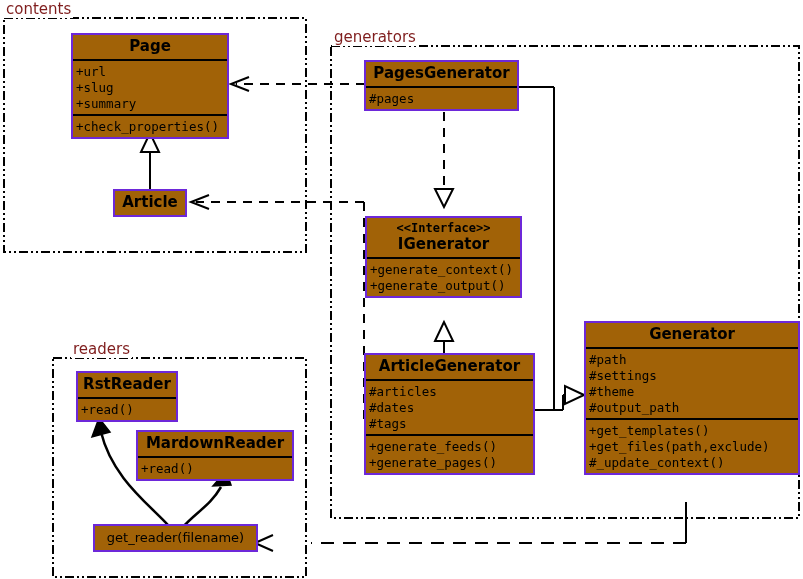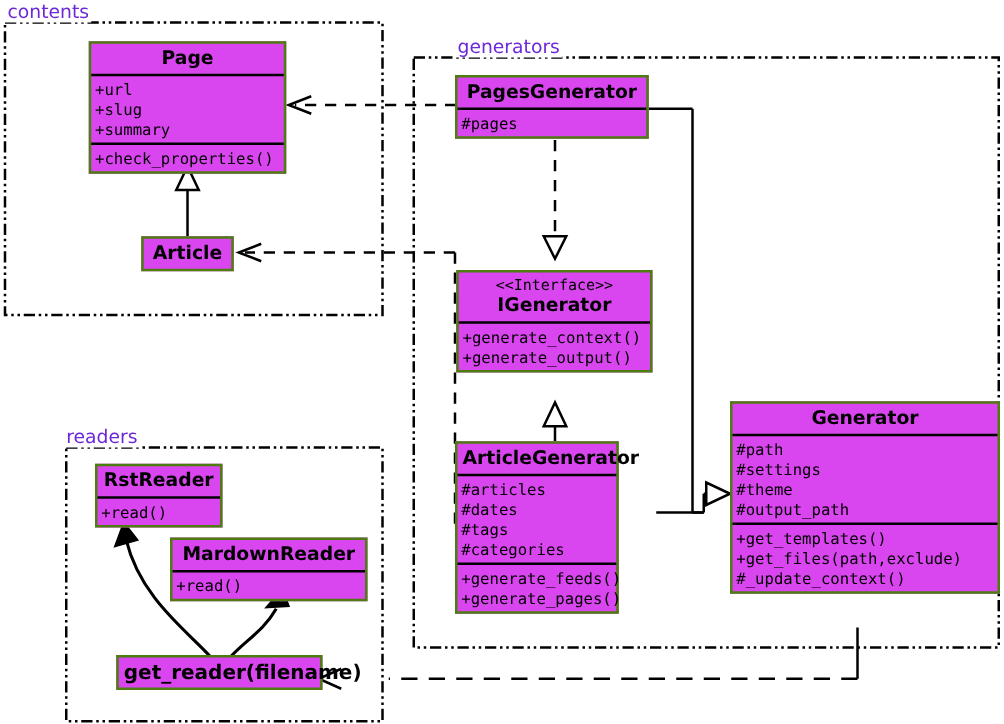--- a/index.html
+++ b/index.html
@@ -20,71 +20,71 @@
     left: 0; top: 0;
     width: 803px;
     height: 579px;
   }
 
   
   .pkg-label {
     position: absolute;
     font-family: "DejaVu Sans", sans-serif;
     font-size: 15px;
-    color: #6d28d9;
+    color: #7f1d1d;
     background: #fff;
     padding: 0 2px;
     z-index: 4;
     white-space: nowrap;
   }
 
   
   .uml {
     position: absolute;
     box-sizing: border-box;
-    border: 2px solid #4d7c0f;
-    background: #d946ef;
+    border: 2px solid #6d28d9;
+    background: #a16207;
     z-index: 6;
   }
   .uml .title {
     box-sizing: border-box;
     text-align: center;
     font-family: "DejaVu Sans", sans-serif;
     font-weight: bold;
     font-size: 15px;
     color: #000;
     padding: 3px 4px 4px 4px;
     line-height: 17px;
     white-space: nowrap;
   }
   .uml .stereo {
     display: block;
     font-family: "DejaVu Sans Mono", monospace;
-    font-weight: normal;
+    font-weight: bold;
     font-size: 12px;
     line-height: 15px;
   }
   .uml .sep {
     border-top: 2px solid #000;
   }
   .uml .compartment {
     box-sizing: border-box;
     padding: 3px 3px 2px 3px;
   }
   .uml .member {
     font-family: "DejaVu Sans Mono", monospace;
     font-size: 12.5px;
     line-height: 16px;
     color: #000;
     white-space: nowrap;
   }
   .uml.plain .title {
-    font-weight: bold;
-    font-family: "DejaVu Sans", sans-serif;
-    font-size: 16px;
+    font-weight: normal;
+    font-family: "DejaVu Sans", sans-serif;
+    font-size: 13px;
   }
 </style>
 </head>
 <body>
 
 <div id="canvas">
 
   <svg id="svg-layer" viewBox="0 0 803 579" xmlns="http://www.w3.org/2000/svg">
 
     <rect x="4" y="18" width="302" height="234" fill="none" stroke="#000" stroke-width="2" stroke-dasharray="9,3,2,3,2,3"></rect>
@@ -144,22 +144,22 @@
       <polygon points="99,418 92,437 110,432" fill="#000" stroke="#000" stroke-width="1.5"></polygon>
     </g>
 
     <g>
       <path d="M 182,528 C 196,512 210,506 221,487" fill="none" stroke="#000" stroke-width="2.5"></path>
       <polygon points="226,471 213,486 231,485" fill="#000" stroke="#000" stroke-width="1.5"></polygon>
     </g>
   </svg>
 
   <div class="pkg-label" style="left:4px; top:0px;">contents</div>
-  <div class="pkg-label" style="left:332px; top:28px;margin-left:32px;">generators</div>
-  <div class="pkg-label" style="left:51px; top:340px;text-align:center;">readers</div>
+  <div class="pkg-label" style="left:332px; top:28px;">generators</div>
+  <div class="pkg-label" style="left:71px; top:340px;text-align:center;">readers</div>
 
   <div class="uml" style="left:71px; top:33px; width:158px;">
     <div class="title">Page</div>
     <div class="compartment sep">
       <div class="member">+url</div>
       <div class="member">+slug</div>
       <div class="member">+summary</div>
     </div>
     <div class="compartment sep">
       <div class="member">+check_properties()</div>
@@ -181,27 +181,26 @@
     <div class="title">
       <span class="stereo">&lt;&lt;Interface&gt;&gt;</span>
       <span>IGenerator</span>
     </div>
     <div class="compartment sep">
       <div class="member">+generate_context()</div>
       <div class="member">+generate_output()</div>
     </div>
   </div>
 
-  <div class="uml" style="left:364px; top:353px; width:131px;">
+  <div class="uml" style="left:364px; top:353px; width:171px;">
     <div class="title">ArticleGenerator</div>
     <div class="compartment sep">
       <div class="member">#articles</div>
       <div class="member">#dates</div>
       <div class="member">#tags</div>
-      <div class="member">#categories</div>
     </div>
     <div class="compartment sep">
       <div class="member">+generate_feeds()</div>
       <div class="member">+generate_pages()</div>
     </div>
   </div>
 
   <div class="uml" style="left:584px; top:321px; width:216px;">
     <div class="title">Generator</div>
     <div class="compartment sep">

